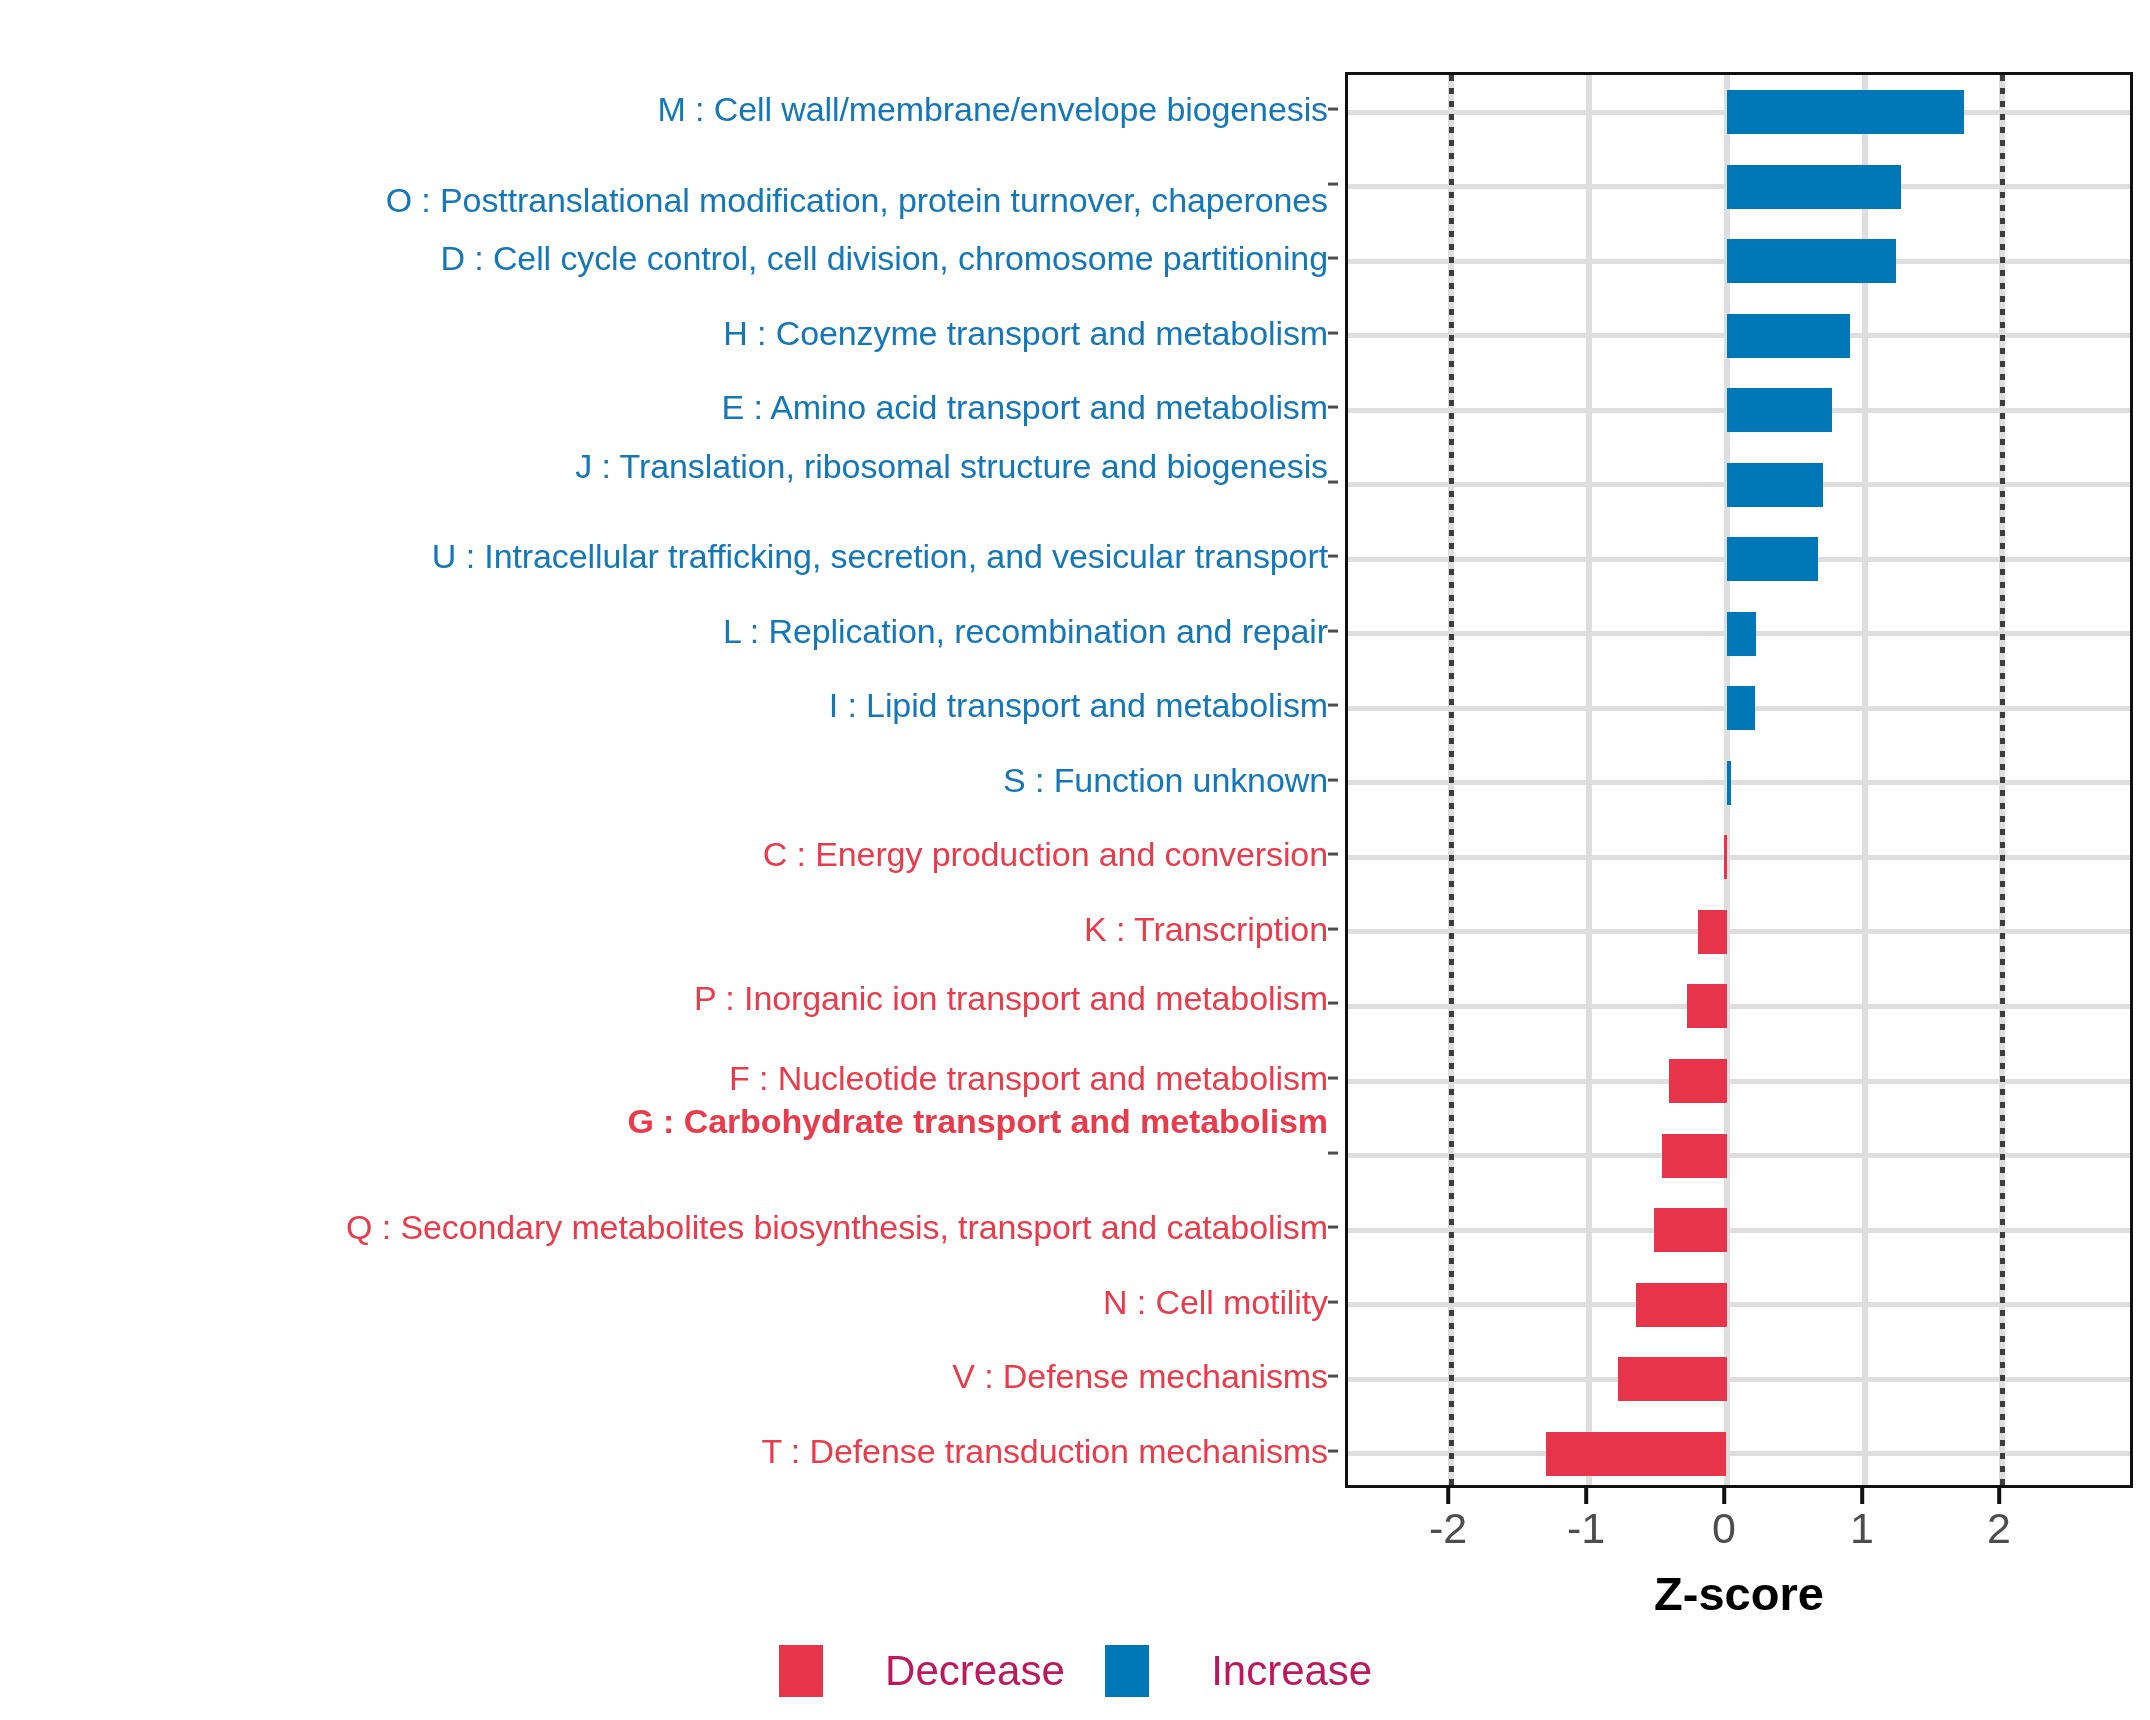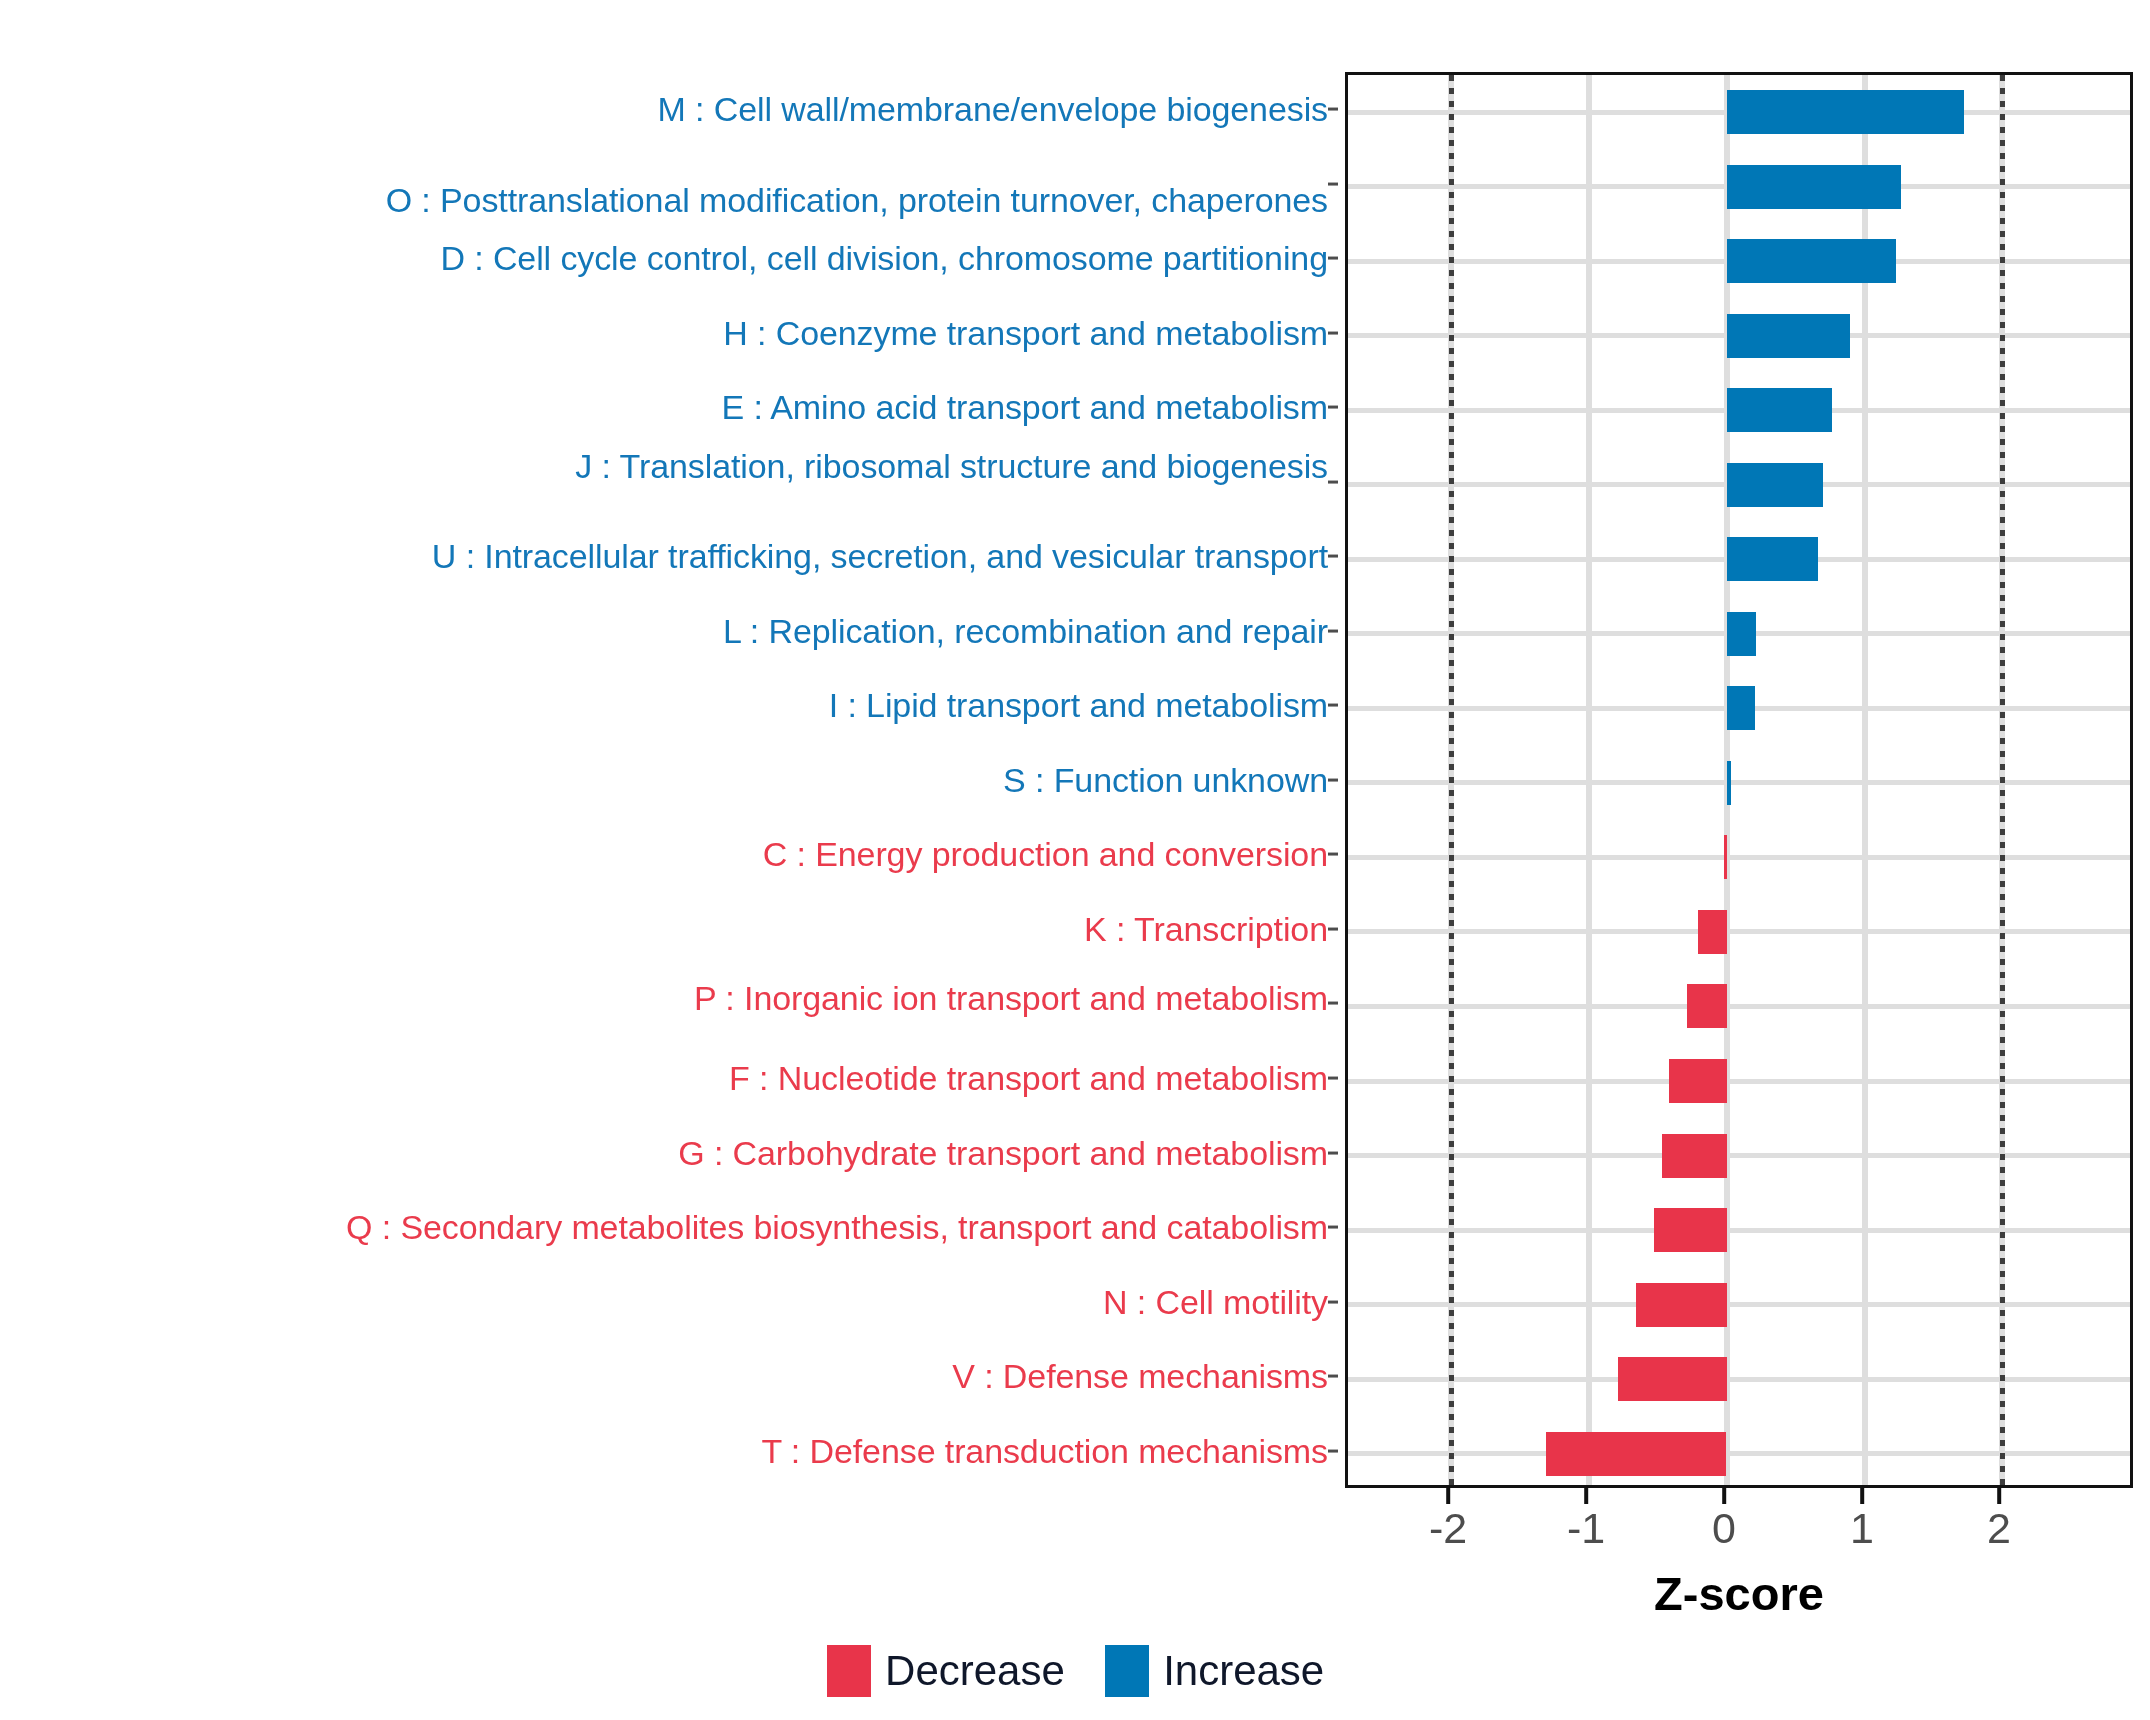--- a/index.html
+++ b/index.html
@@ -56,21 +56,21 @@
     letter-spacing:0px;
   }
 
   
   #legend{
     position:absolute;left:0;top:1638px;width:2151px;height:65px;
     display:flex;justify-content:center;align-items:center;gap:40px;
   }
   .legend-item{display:flex;align-items:center;gap:14.3px;}
   .legend-swatch{width:44px;height:52px;}
-  .legend-text{font-size:42px;color:#0f172a;line-height:1;white-space:nowrap;}
+  .legend-text{font-size:42px;color:#be185d;line-height:1;white-space:nowrap;margin-left:48px;}
 </style>
 </head>
 <body>
 
 <div id="root">
 
   <div id="label-col">
       <div class="cat-label inc" style="top: 37px;">M : Cell wall/membrane/envelope biogenesis</div>
       <div class="tickmark" style="top: 37px;"></div>
       <div class="cat-label inc" style="top: 128px;">O : Posttranslational modification, protein turnover, chaperones</div>
@@ -92,21 +92,21 @@
       <div class="cat-label inc" style="top: 708px;">S : Function unknown</div>
       <div class="tickmark" style="top: 708px;"></div>
       <div class="cat-label dec" style="top: 782px;">C : Energy production and conversion</div>
       <div class="tickmark" style="top: 782px;"></div>
       <div class="cat-label dec" style="top: 857px; text-align: right;">K : Transcription</div>
       <div class="tickmark" style="top: 857px;"></div>
       <div class="cat-label dec" style="top: 926px;">P : Inorganic ion transport and metabolism</div>
       <div class="tickmark" style="top: 931px;"></div>
       <div class="cat-label dec" style="top: 1006px;">F : Nucleotide transport and metabolism</div>
       <div class="tickmark" style="top: 1006px;"></div>
-      <div class="cat-label dec" style="top: 1081px;">G : Carbohydrate transport and metabolism</div>
+      <div class="cat-label dec" style="top: 1049px; font-weight: bold;">G : Carbohydrate transport and metabolism</div>
       <div class="tickmark" style="top: 1081px;"></div>
       <div class="cat-label dec" style="top: 1155px;">Q : Secondary metabolites biosynthesis, transport and catabolism</div>
       <div class="tickmark" style="top: 1155px;"></div>
       <div class="cat-label dec" style="top: 1230px;">N : Cell motility</div>
       <div class="tickmark" style="top: 1230px;"></div>
       <div class="cat-label dec" style="top: 1304px;">V : Defense mechanisms</div>
       <div class="tickmark" style="top: 1304px;"></div>
       <div class="cat-label dec" style="top: 1379px;">T : Defense transduction mechanisms</div>
       <div class="tickmark" style="top: 1379px;"></div>
     </div>

